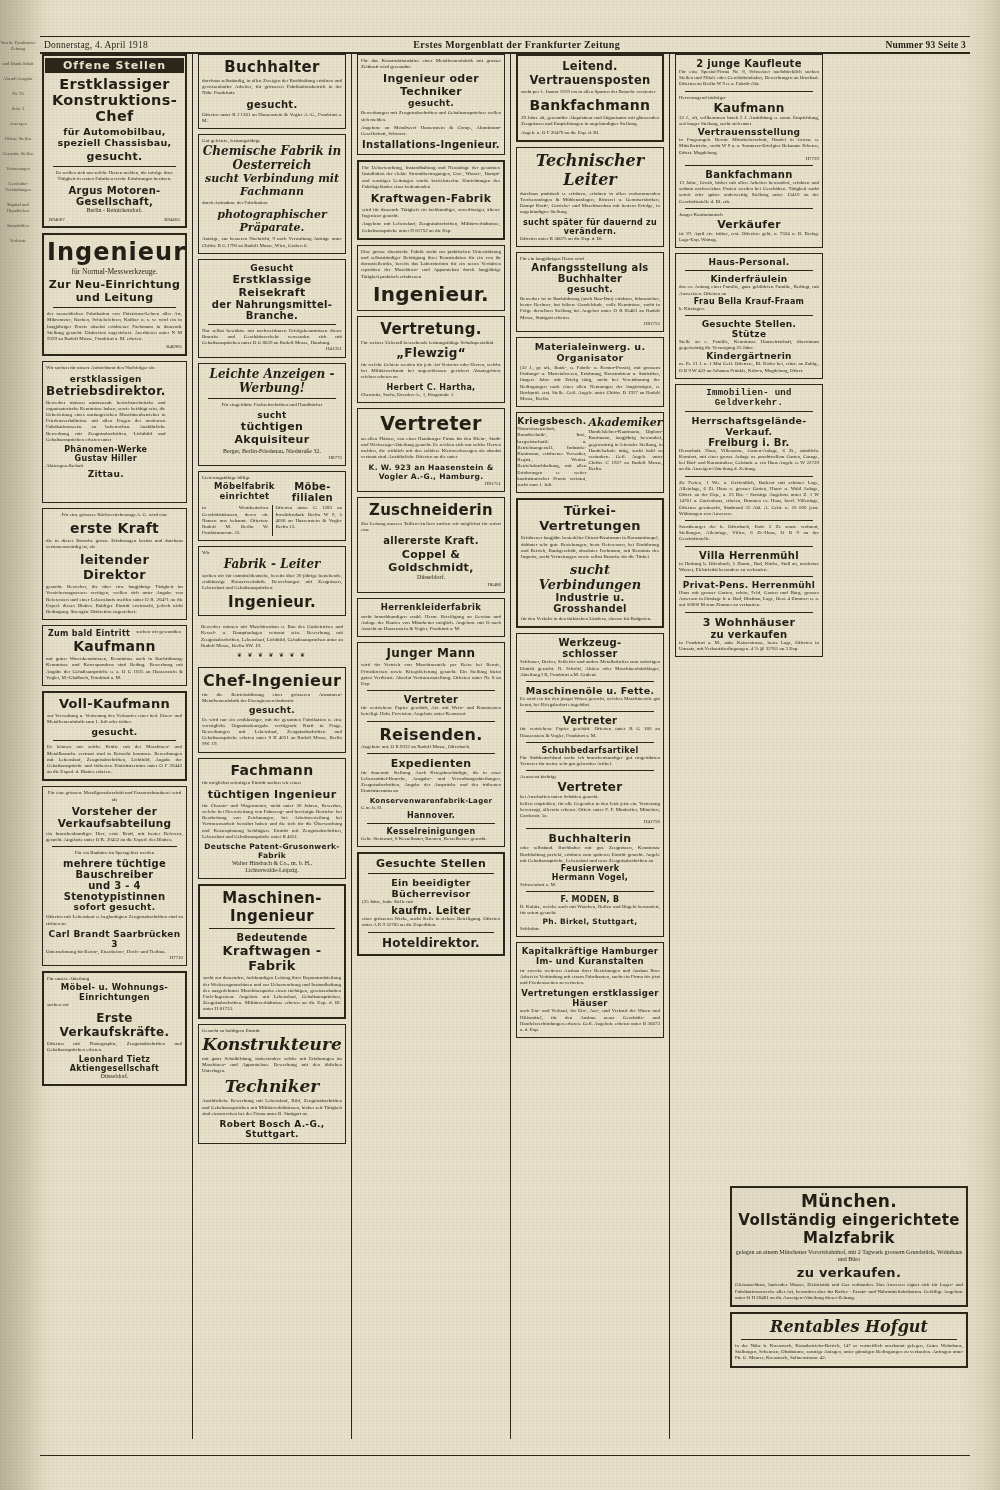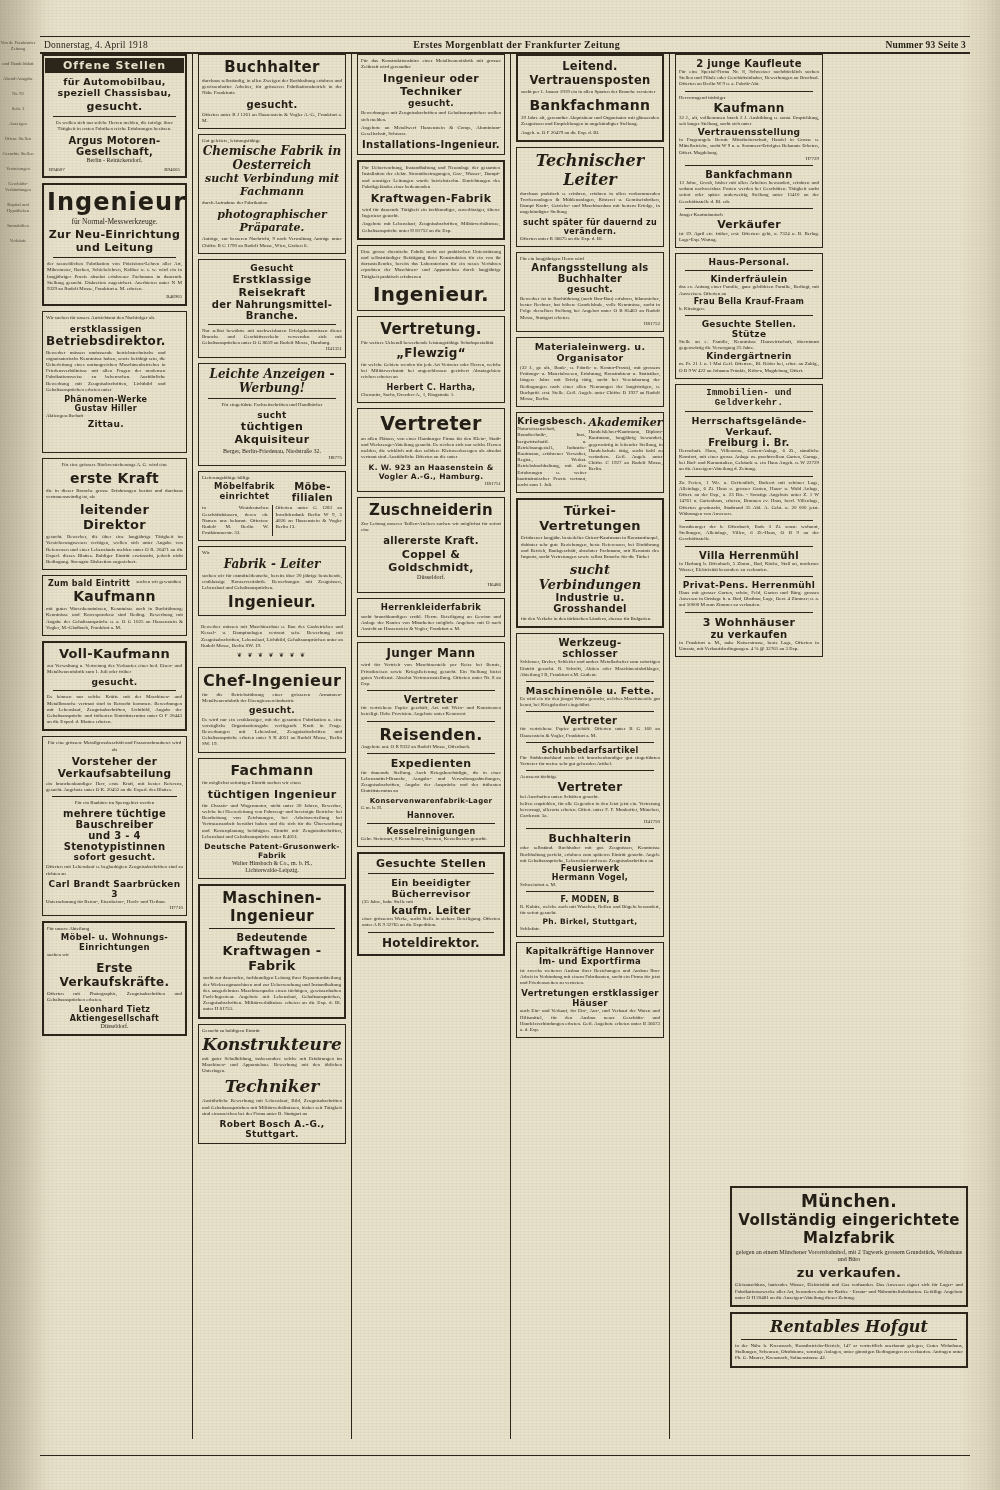--- a/index.html
+++ b/index.html
@@ -110,20 +110,21 @@
       <div class="rt">Nummer 93  Seite 3</div>
     </div>
     <div class="rule2"></div>
 
     <div id="cols">
 
       <div class="col c1 col-inner stack">
 
         <div class="ad thick">
           <div class="invert blk" style="font-size:11px;letter-spacing:1px;margin:-1px -2px 3px -2px;">Offene Stellen</div>
+          <div class="fat" style="font-size:14.5px;">Erstklassiger Konstruktions-Chef</div>
           <div class="fat mt2" style="font-size:9.5px;">für Automobilbau, speziell Chassisbau,</div>
           <div class="fat mt2" style="font-size:11px;">gesucht.</div>
           <div class="hr"></div>
           <div class="tiny c">Es wollen sich nur solche Herren melden, die infolge ihrer Tätigkeit in ersten Fabriken reiche Erfahrungen besitzen.</div>
           <div class="fat mt3" style="font-size:10px;">Argus Motoren-Gesellschaft,</div>
           <div class="sm">Berlin - Reinickendorf.</div>
           <div class="rowline mt2">
             <span>B94607</span>
             <span>B94605</span>
           </div>
@@ -478,21 +479,21 @@
           <div class="fat" style="font-size:8px;">Hermann Vogel,</div>
           <div class="tiny">Schweinfurt a. M.</div>
           <div class="hr"></div>
           <div class="fat" style="font-size:8px;">F. MODEN, B</div>
           <div class="tiny">R. Kubitz, welche auch mit Waschen, Rollen und Bügeln bewandert, für sofort gesucht.</div>
           <div class="fat" style="font-size:7.5px;">Ph. Birkel, Stuttgart,</div>
           <div class="tiny">Schloßstr.</div>
         </div>
 
         <div class="ad">
-          <div class="fat" style="font-size:8.5px;">Kapitalkräftige Hannover Im- und Exportfirma</div>
+          <div class="fat" style="font-size:8.5px;">Kapitalkräftige Hamburger Im- und Kuranstalten</div>
           <div class="tiny mt2">ist zwecks weiteren Ausbau ihrer Beziehungen und Ausbau Ihrer Arbeit in Verbindung mit einem Fabrikanten, sucht ein Firma für jetzt und Friedenszeiten zu vertreten.</div>
           <div class="fat mt2" style="font-size:8.5px;">Vertretungen erstklassiger Häuser</div>
           <div class="tiny">auch Ein- und Verkauf, für Ein-, Aus-, und Verkauf der Waren und Hilfsmittel, für den Ausbau neuer Geschäfts- und Handelsverbindungen erbeten. Gefl. Angebote erbeten unter B 36673 a. d. Exp.</div>
         </div>
 
       </div>
 
       <div class="vr"></div>
 
       <div class="col c5 col-inner stack">

